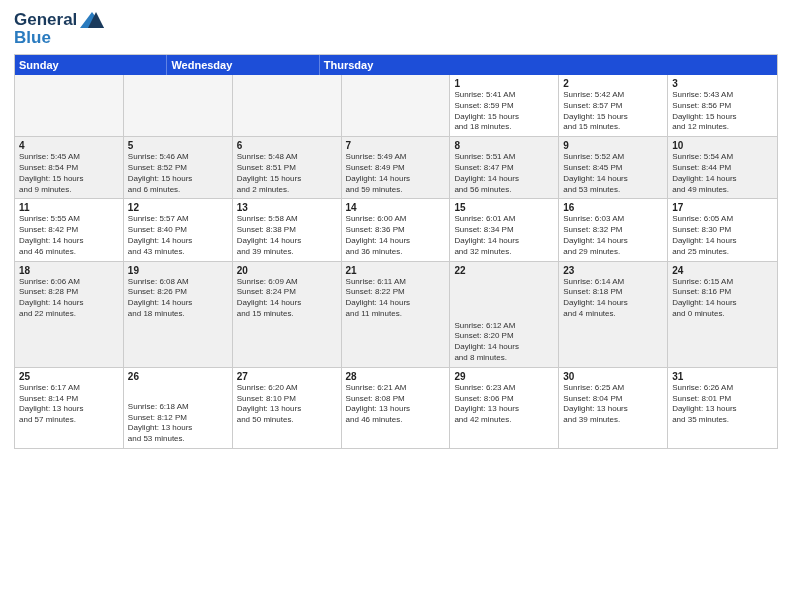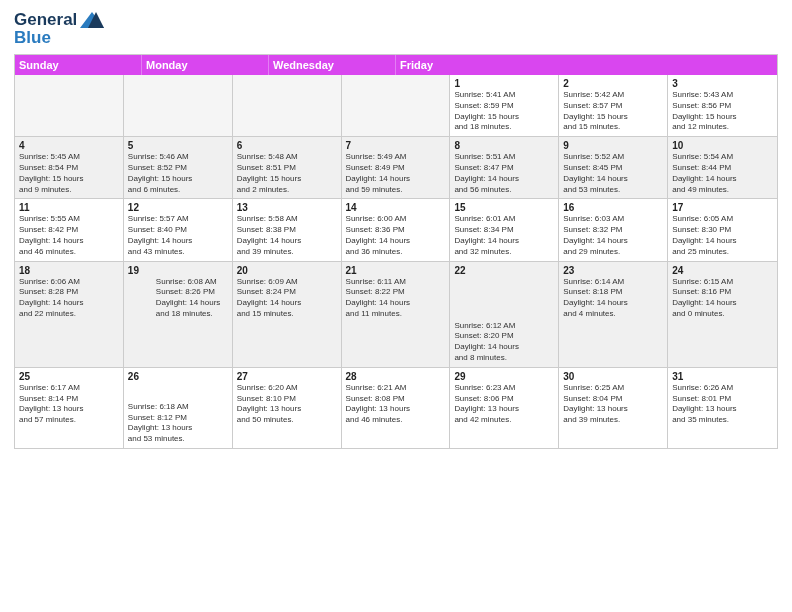--- a/index.html
+++ b/index.html
@@ -48,22 +48,22 @@
       font-weight: normal;
     }
     .calendar {
       flex: 1;
       display: flex;
       flex-direction: column;
       border: 1px solid #ccc;
     }
     .cal-header {
       display: grid;
-      grid-template-columns: repeat(6, 1fr);
-      background: #d946ef;
+      grid-template-columns: repeat(5, 1fr);
+      background: #1d4ed8;
     }
     .cal-header-cell {
       color: #fff;
       font-size: 11px;
       font-weight: bold;
       padding: 4px 4px;
       text-align: left;
       border-right: 1px solid rgba(255,255,255,0.3);
     }
     .cal-header-cell:last-child { border-right: none; }
@@ -121,23 +121,22 @@
       </div>
     <div class="title-section">
       <div class="main-title"></div>
       <div class="subtitle"></div>
     </div>
   </div>
 
   <div class="calendar">
     <div class="cal-header">
     <div class="cal-header-cell">Sunday</div>
-        <div class="cal-header-cell">Monday</div>
         <div class="cal-header-cell">Wednesday</div>
-        <div class="cal-header-cell">Friday</div>
+        <div class="cal-header-cell">Thursday</div>
       </div>
     <div class="cal-body">
     <div class="cal-row">
           <div class="cal-cell empty"></div>
           <div class="cal-cell empty"></div>
           <div class="cal-cell empty"></div>
           <div class="cal-cell empty"></div>
           <div class="cal-cell">
             <span class="day-num">1</span>
             <div class="cell-info" style="white-space: pre-line;">Sunrise: 5:41 AM
@@ -265,21 +264,21 @@
         <div class="cal-row">
           <div class="cal-cell shaded">
             <span class="day-num">18</span>
             <div class="cell-info" style="white-space: pre-line;">Sunrise: 6:06 AM
 Sunset: 8:28 PM
 Daylight: 14 hours
 and 22 minutes.</div>
           </div>
           <div class="cal-cell shaded">
             <span class="day-num">19</span>
-            <div class="cell-info" style="white-space: pre-line; margin-left: 28px;">Sunrise: 6:08 AM
+            <div class="cell-info" style="white-space: pre-line;">Sunrise: 6:08 AM
 Sunset: 8:26 PM
 Daylight: 14 hours
 and 18 minutes.</div>
           </div>
           <div class="cal-cell shaded">
             <span class="day-num">20</span>
             <div class="cell-info" style="white-space: pre-line;">Sunrise: 6:09 AM
 Sunset: 8:24 PM
 Daylight: 14 hours
 and 15 minutes.</div>

